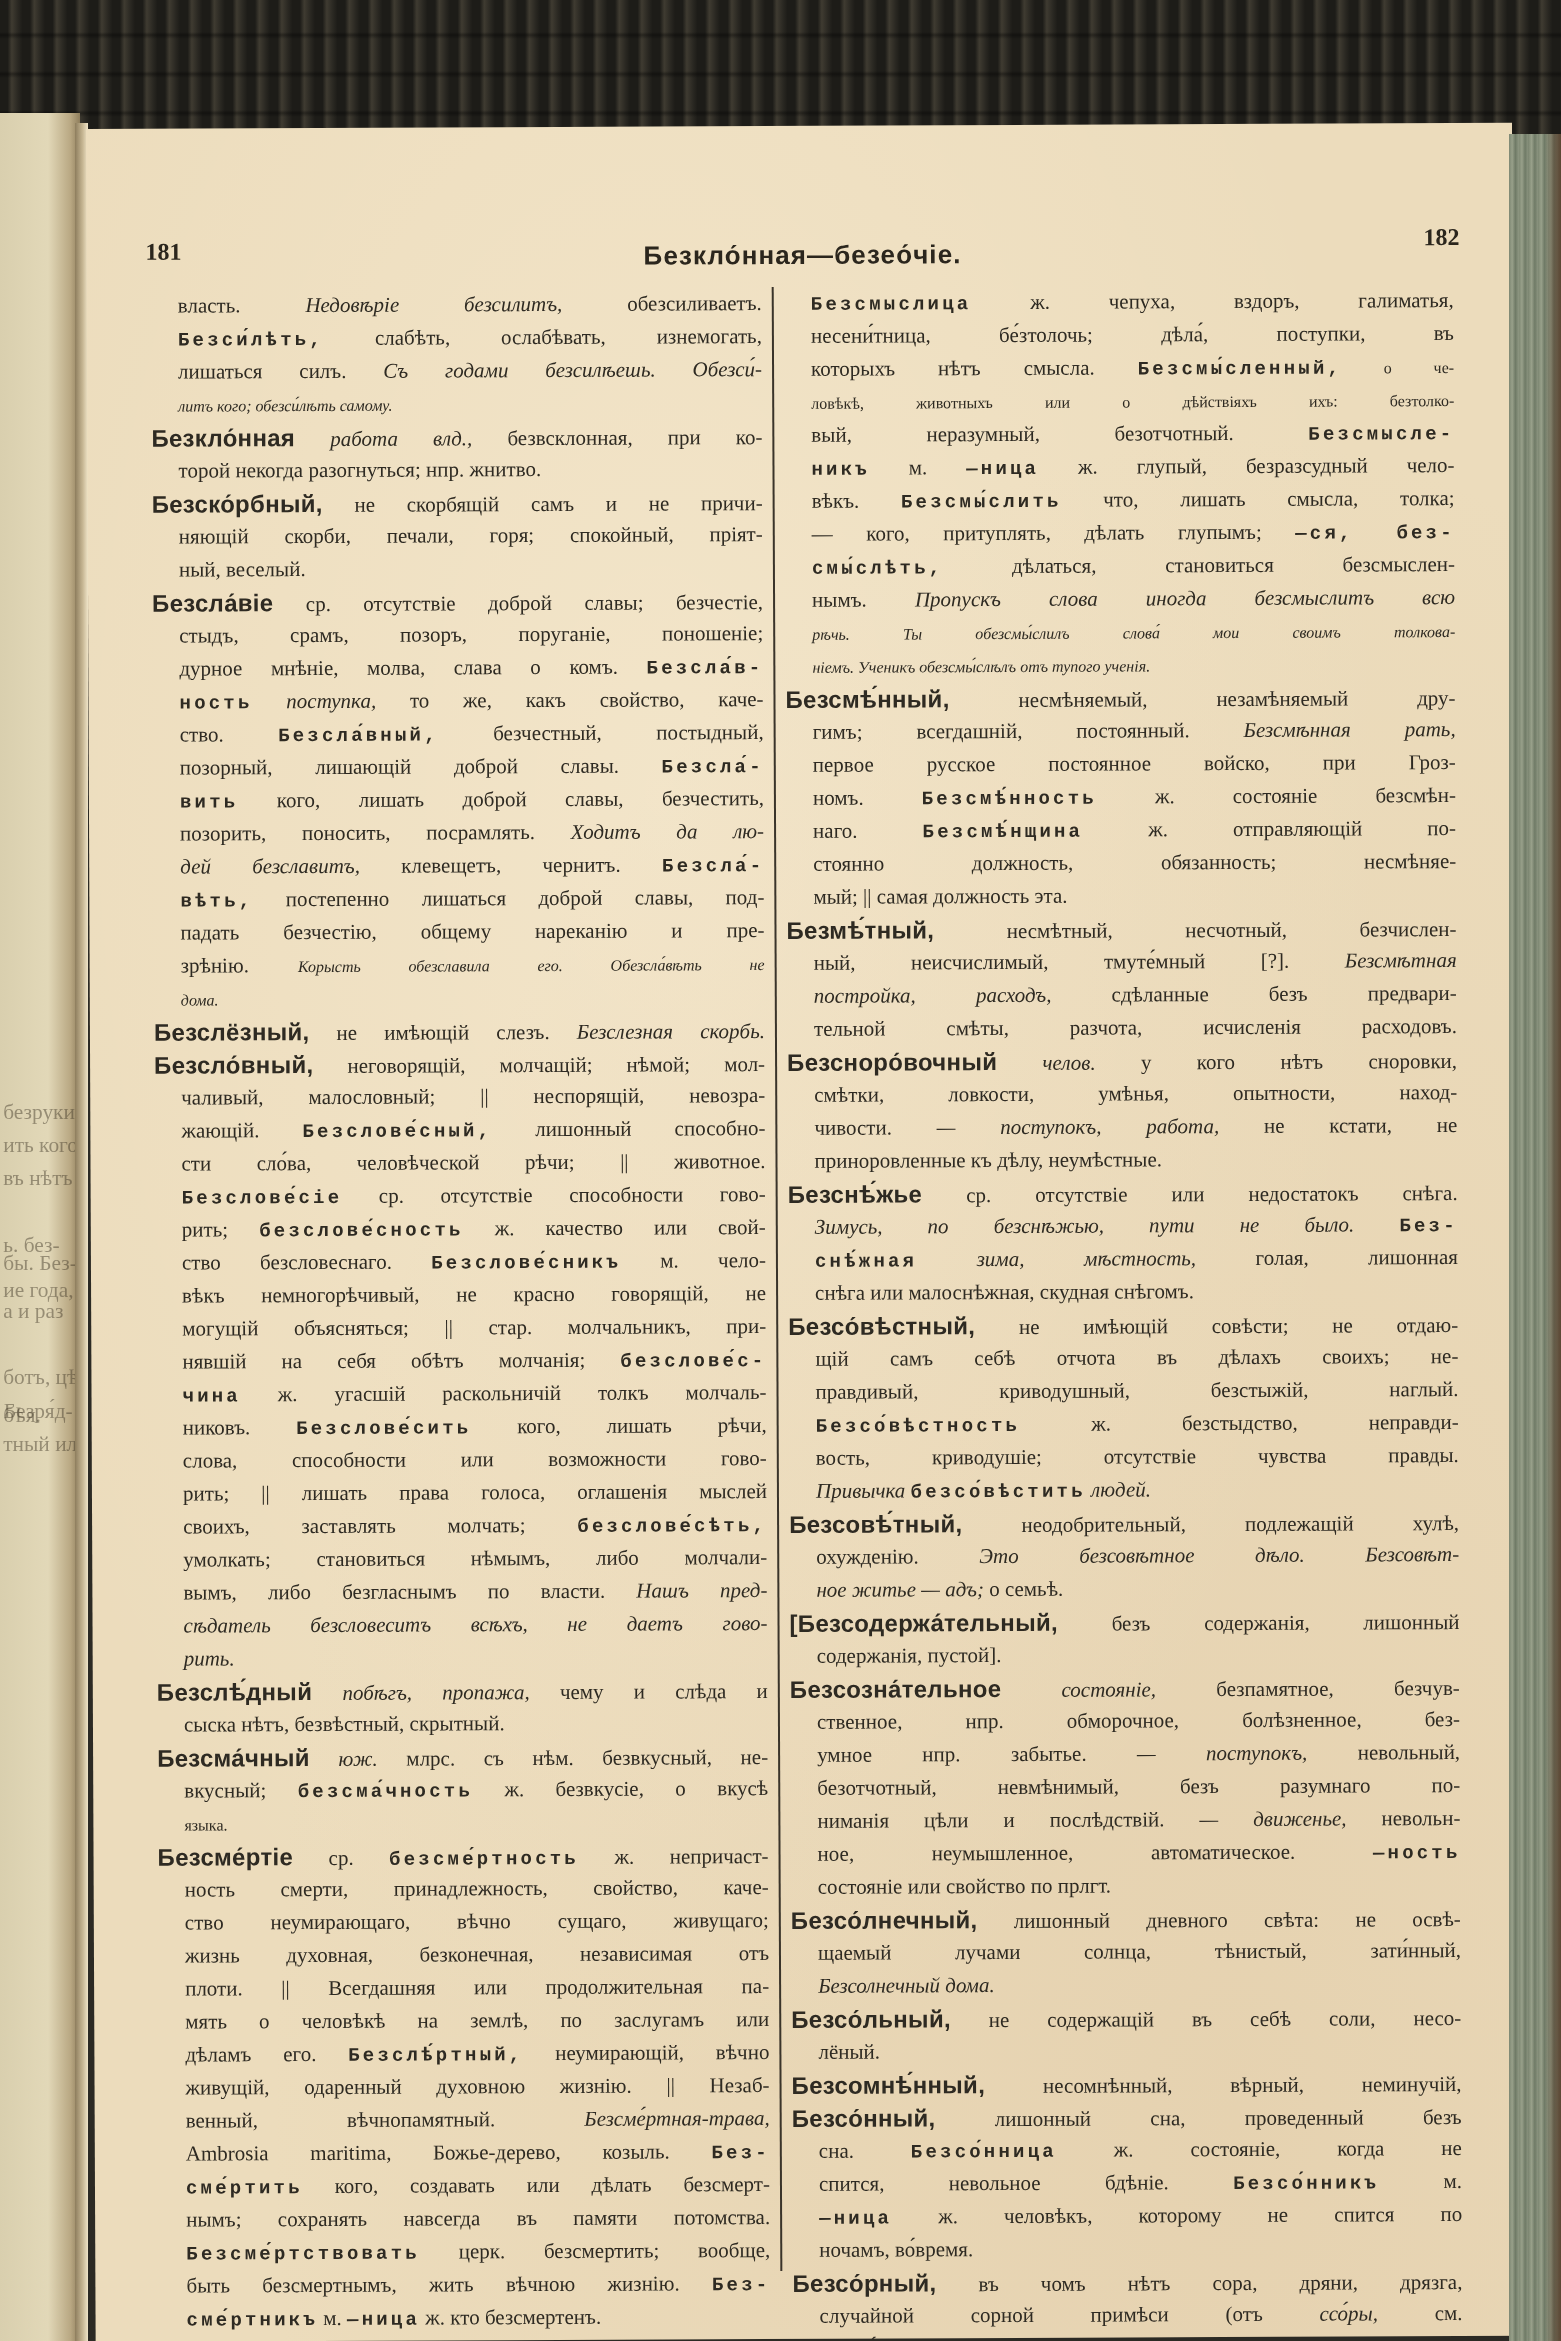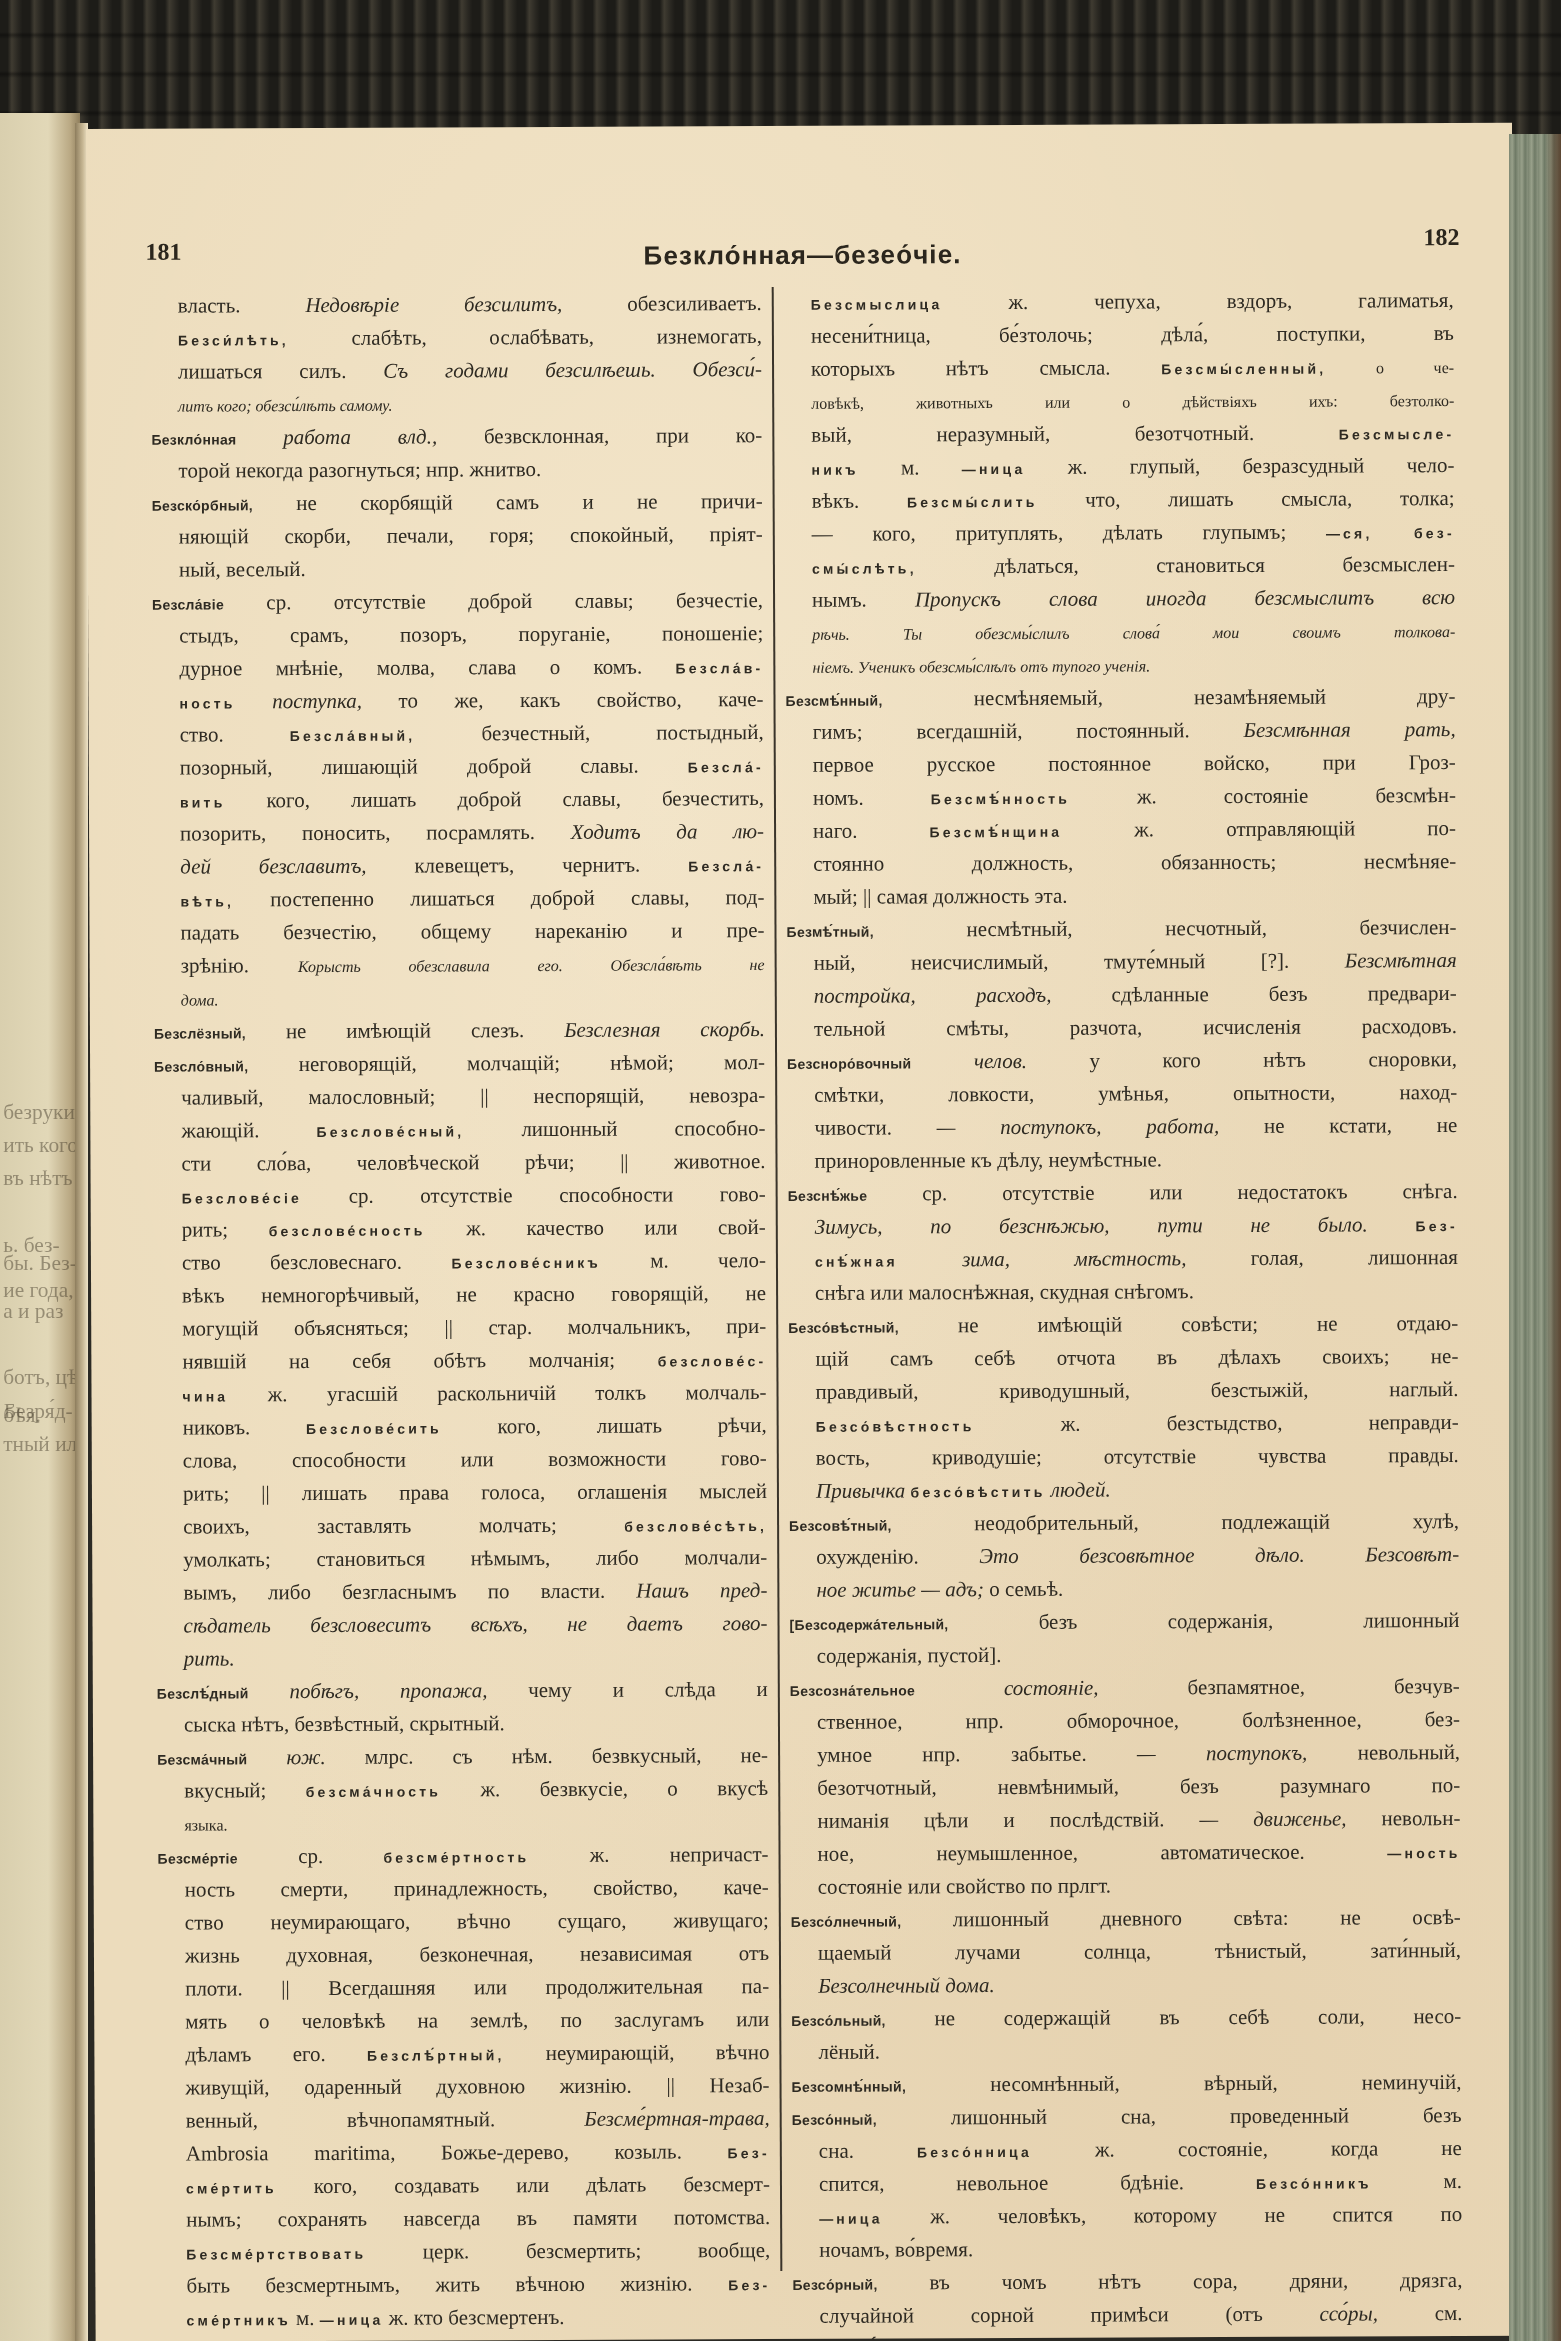--- a/index.html
+++ b/index.html
@@ -73,22 +73,22 @@
     font-size: 21px; line-height: 33px;
   }
   .col.left { left: 0; width: 611px; }
   .col.right { left: 633px; width: 670px; }
   .divider {
     position: absolute; left: 621px; top: 0; width: 1.6px; height: 1984px; background: #3a342a;
   }
   .line { white-space: nowrap; text-align: justify; text-align-last: justify; display: block; height: 33px; overflow: visible; }
   .line.indent { padding-left: 27px; }
   .line.last { text-align-last: left; }
-  .hw { font-weight: bold; font-family: "Liberation Sans", sans-serif; font-size: 14px; letter-spacing: 0.3px; }
-  .sp { font-weight: bold; font-family: Liberation Sans, sans-serif; font-size: 14px; letter-spacing: 3.2px; }
+  .hw { font-weight: bold; font-family: "Liberation Sans", sans-serif; font-size: 24px; letter-spacing: 0.3px; }
+  .sp { font-weight: bold; font-family: Liberation Mono, monospace; font-size: 19px; letter-spacing: 3.2px; }
   .it { font-style: italic; }
   .sm { font-size: 16px; }
 </style>
 </head>
 <body>
 
 <div class="mesh"></div>
 
 <div class="prev-page" id="prev-page">
     <div class="ghost" style="top: 987px;">безруки.</div>

